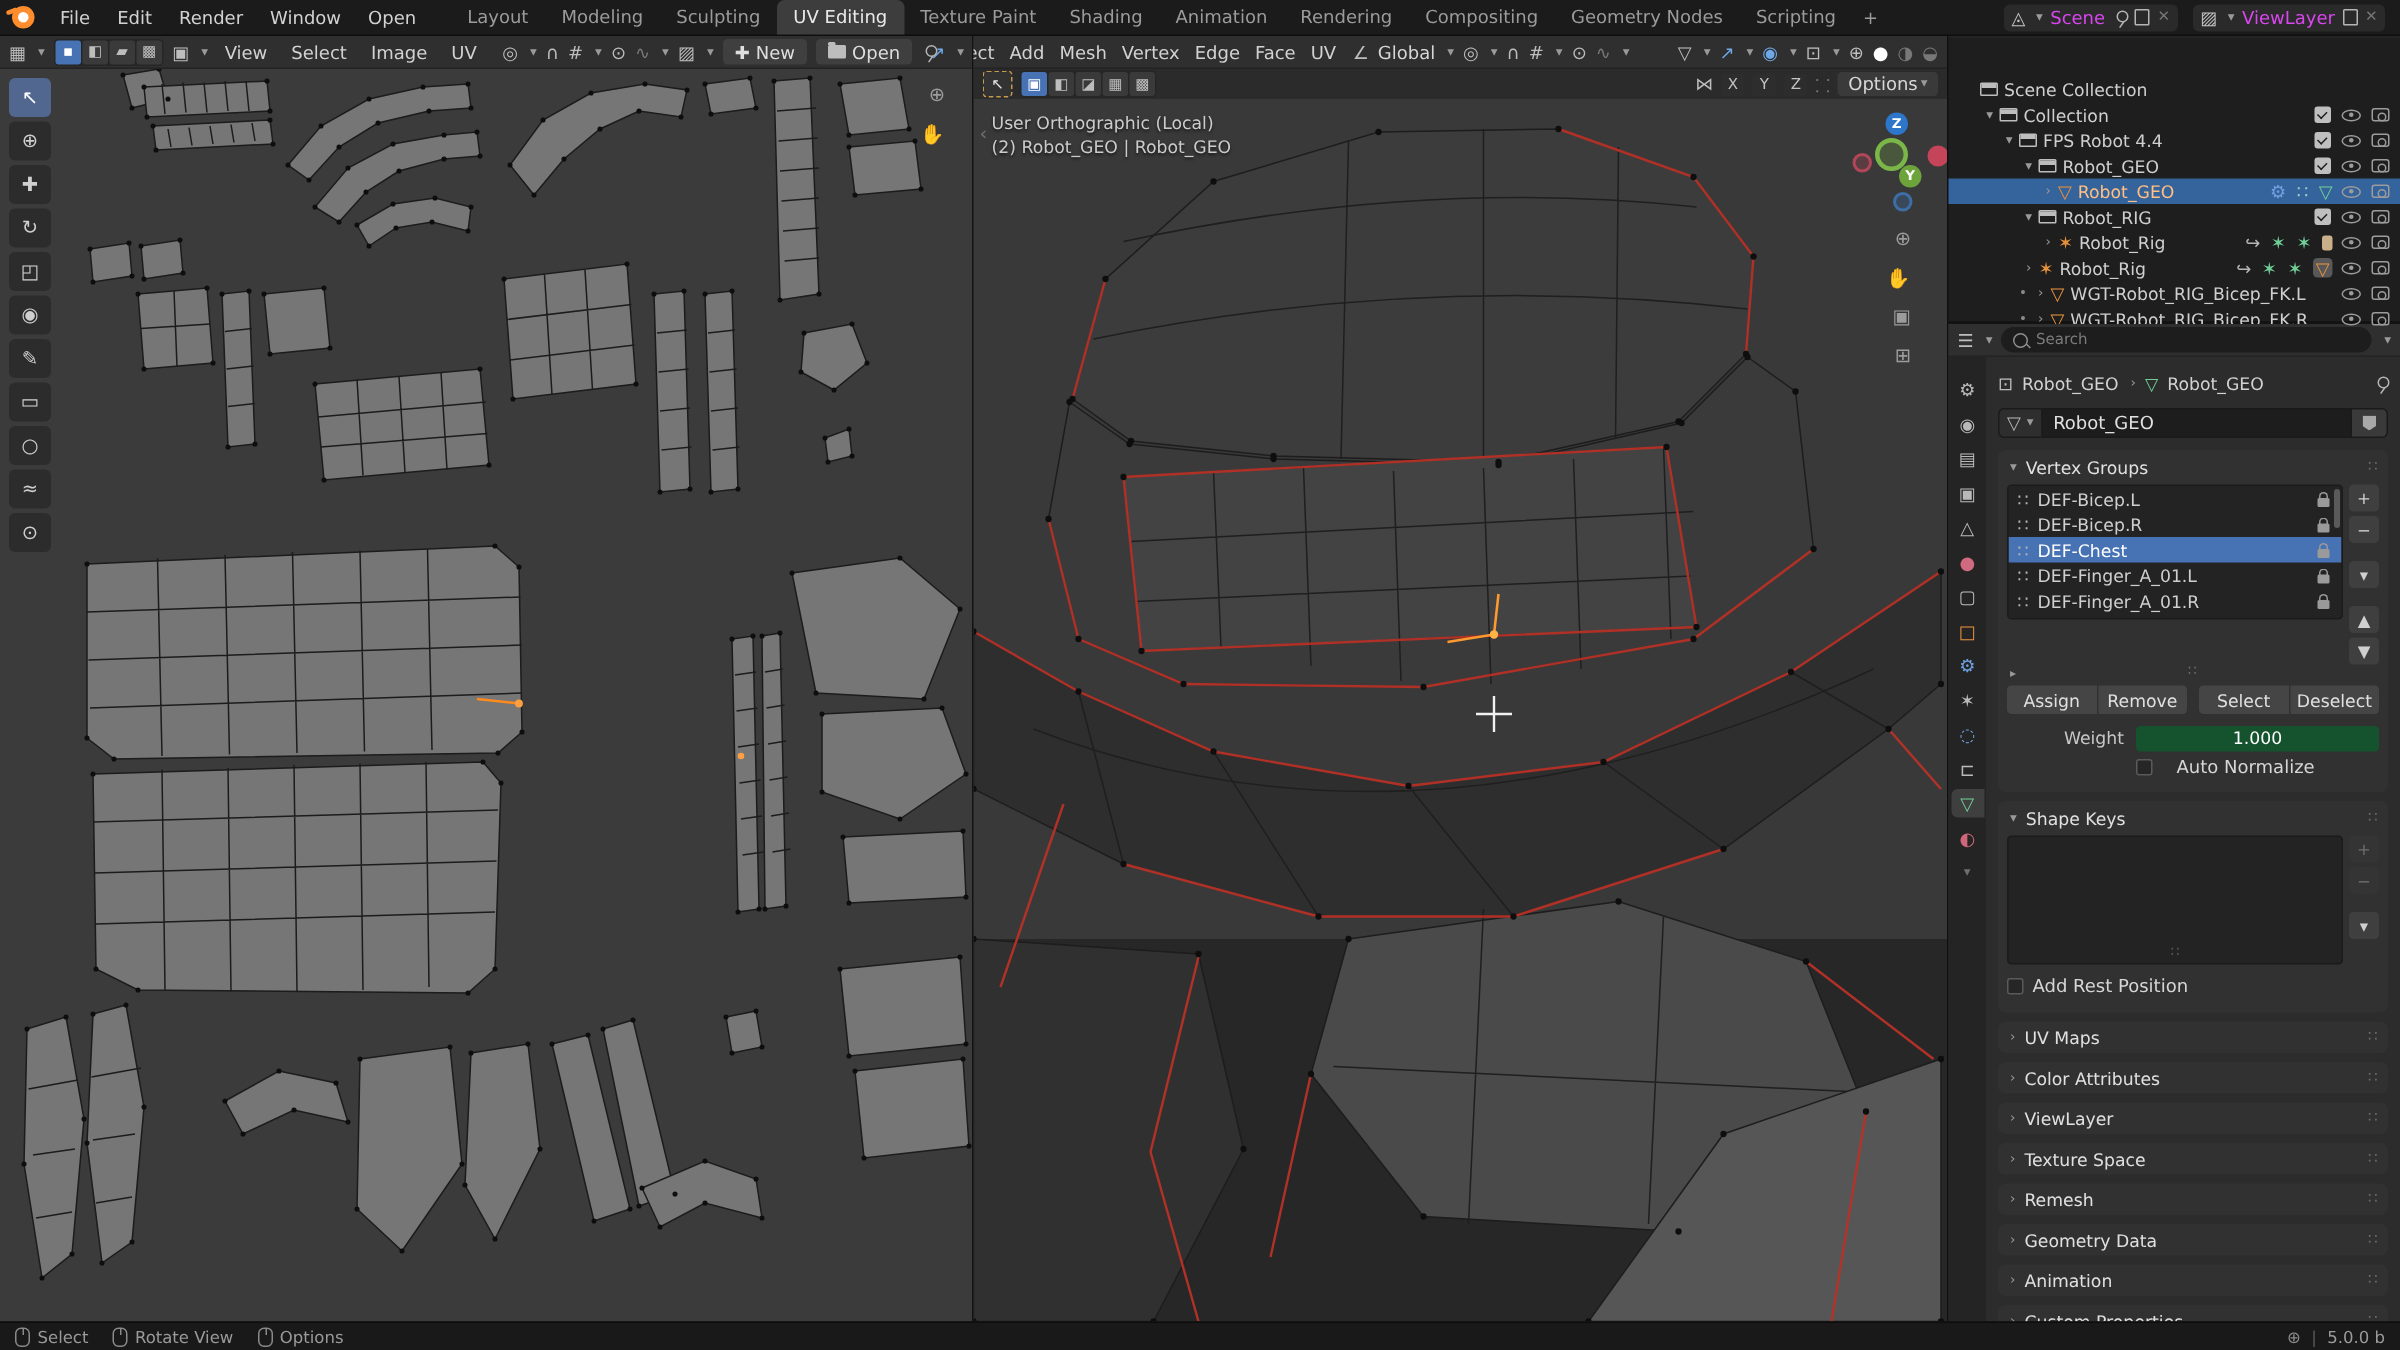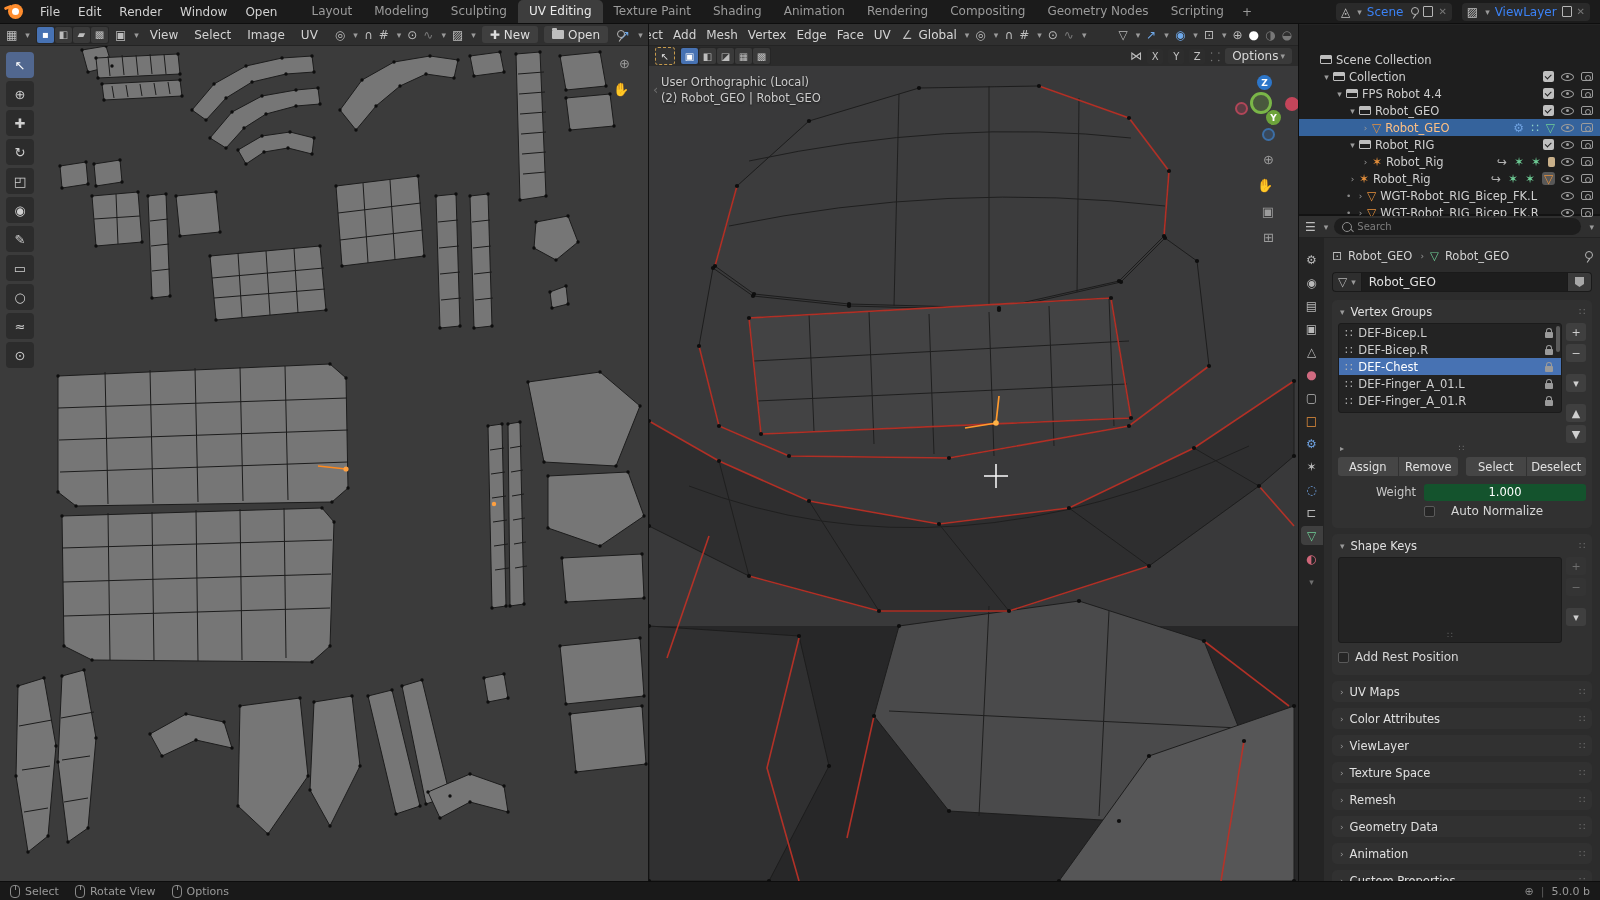--- a/index.html
+++ b/index.html
@@ -13,21 +13,21 @@
   .blogo{width:15px;height:15px;margin:0 8px 0 8px;border-radius:50%;background:#ff8d2e;position:relative;flex:none;}
   .blogo::after{content:"";position:absolute;left:4px;top:4px;width:7px;height:7px;border-radius:50%;background:#fff;}
   .blogo::before{content:"";position:absolute;left:-4px;top:2px;width:8px;height:3px;background:#ff8d2e;border-radius:2px;transform:rotate(-20deg);}
   .menu-item{padding:0 9px;color:#d2d2d2;cursor:default;}
   #workspace-tabs{display:flex;align-items:center;margin-left:14px;height:100%;}
   .wtab{padding:4px 11px 5px;color:#9b9b9b;border-radius:5px 5px 0 0;}
   .wtab.active{background:#3d3d3d;color:#eaeaea;}
   .wtab.addtab{color:#9b9b9b;padding:4px 7px;}
   #topbar-right{margin-left:auto;display:flex;align-items:center;gap:10px;margin-right:10px;}
   .idblock{display:flex;align-items:center;background:#2a2a2a;border-radius:4px;height:18px;padding:0 5px;gap:5px;}
-  .idblock .lbl{color:#3b82f6;}
+  .idblock .lbl{color:#d946ef;}
   .copyic{position:relative;width:8px;height:9px;border:1px solid #b5b5b5;border-radius:1px;background:#2a2a2a;}
   .copyic::before{content:"";position:absolute;left:2px;top:-3px;width:8px;height:9px;border:1px solid #b5b5b5;border-radius:1px;z-index:-1;}
   .xic{color:#777;font-size:10px;}
   .pinic{position:relative;width:10px;height:12px;}
   .pinic::before{content:"";position:absolute;left:3px;top:1px;width:6px;height:6px;border-radius:50%;border:1.4px solid #b5b5b5;}
   .pinic::after{content:"";position:absolute;left:6px;top:8px;width:1.4px;height:5px;background:#b5b5b5;transform:rotate(35deg);}
   
   .ed-header{height:22px;background:#2f2f2f;border-bottom:1px solid #232323;display:flex;align-items:center;gap:6px;padding:0 6px;box-sizing:border-box;overflow:hidden;white-space:nowrap;}
   .hmenu{color:#d2d2d2;padding:0 5px;}
   .hic{color:#bdbdbd;font-size:12px;}

